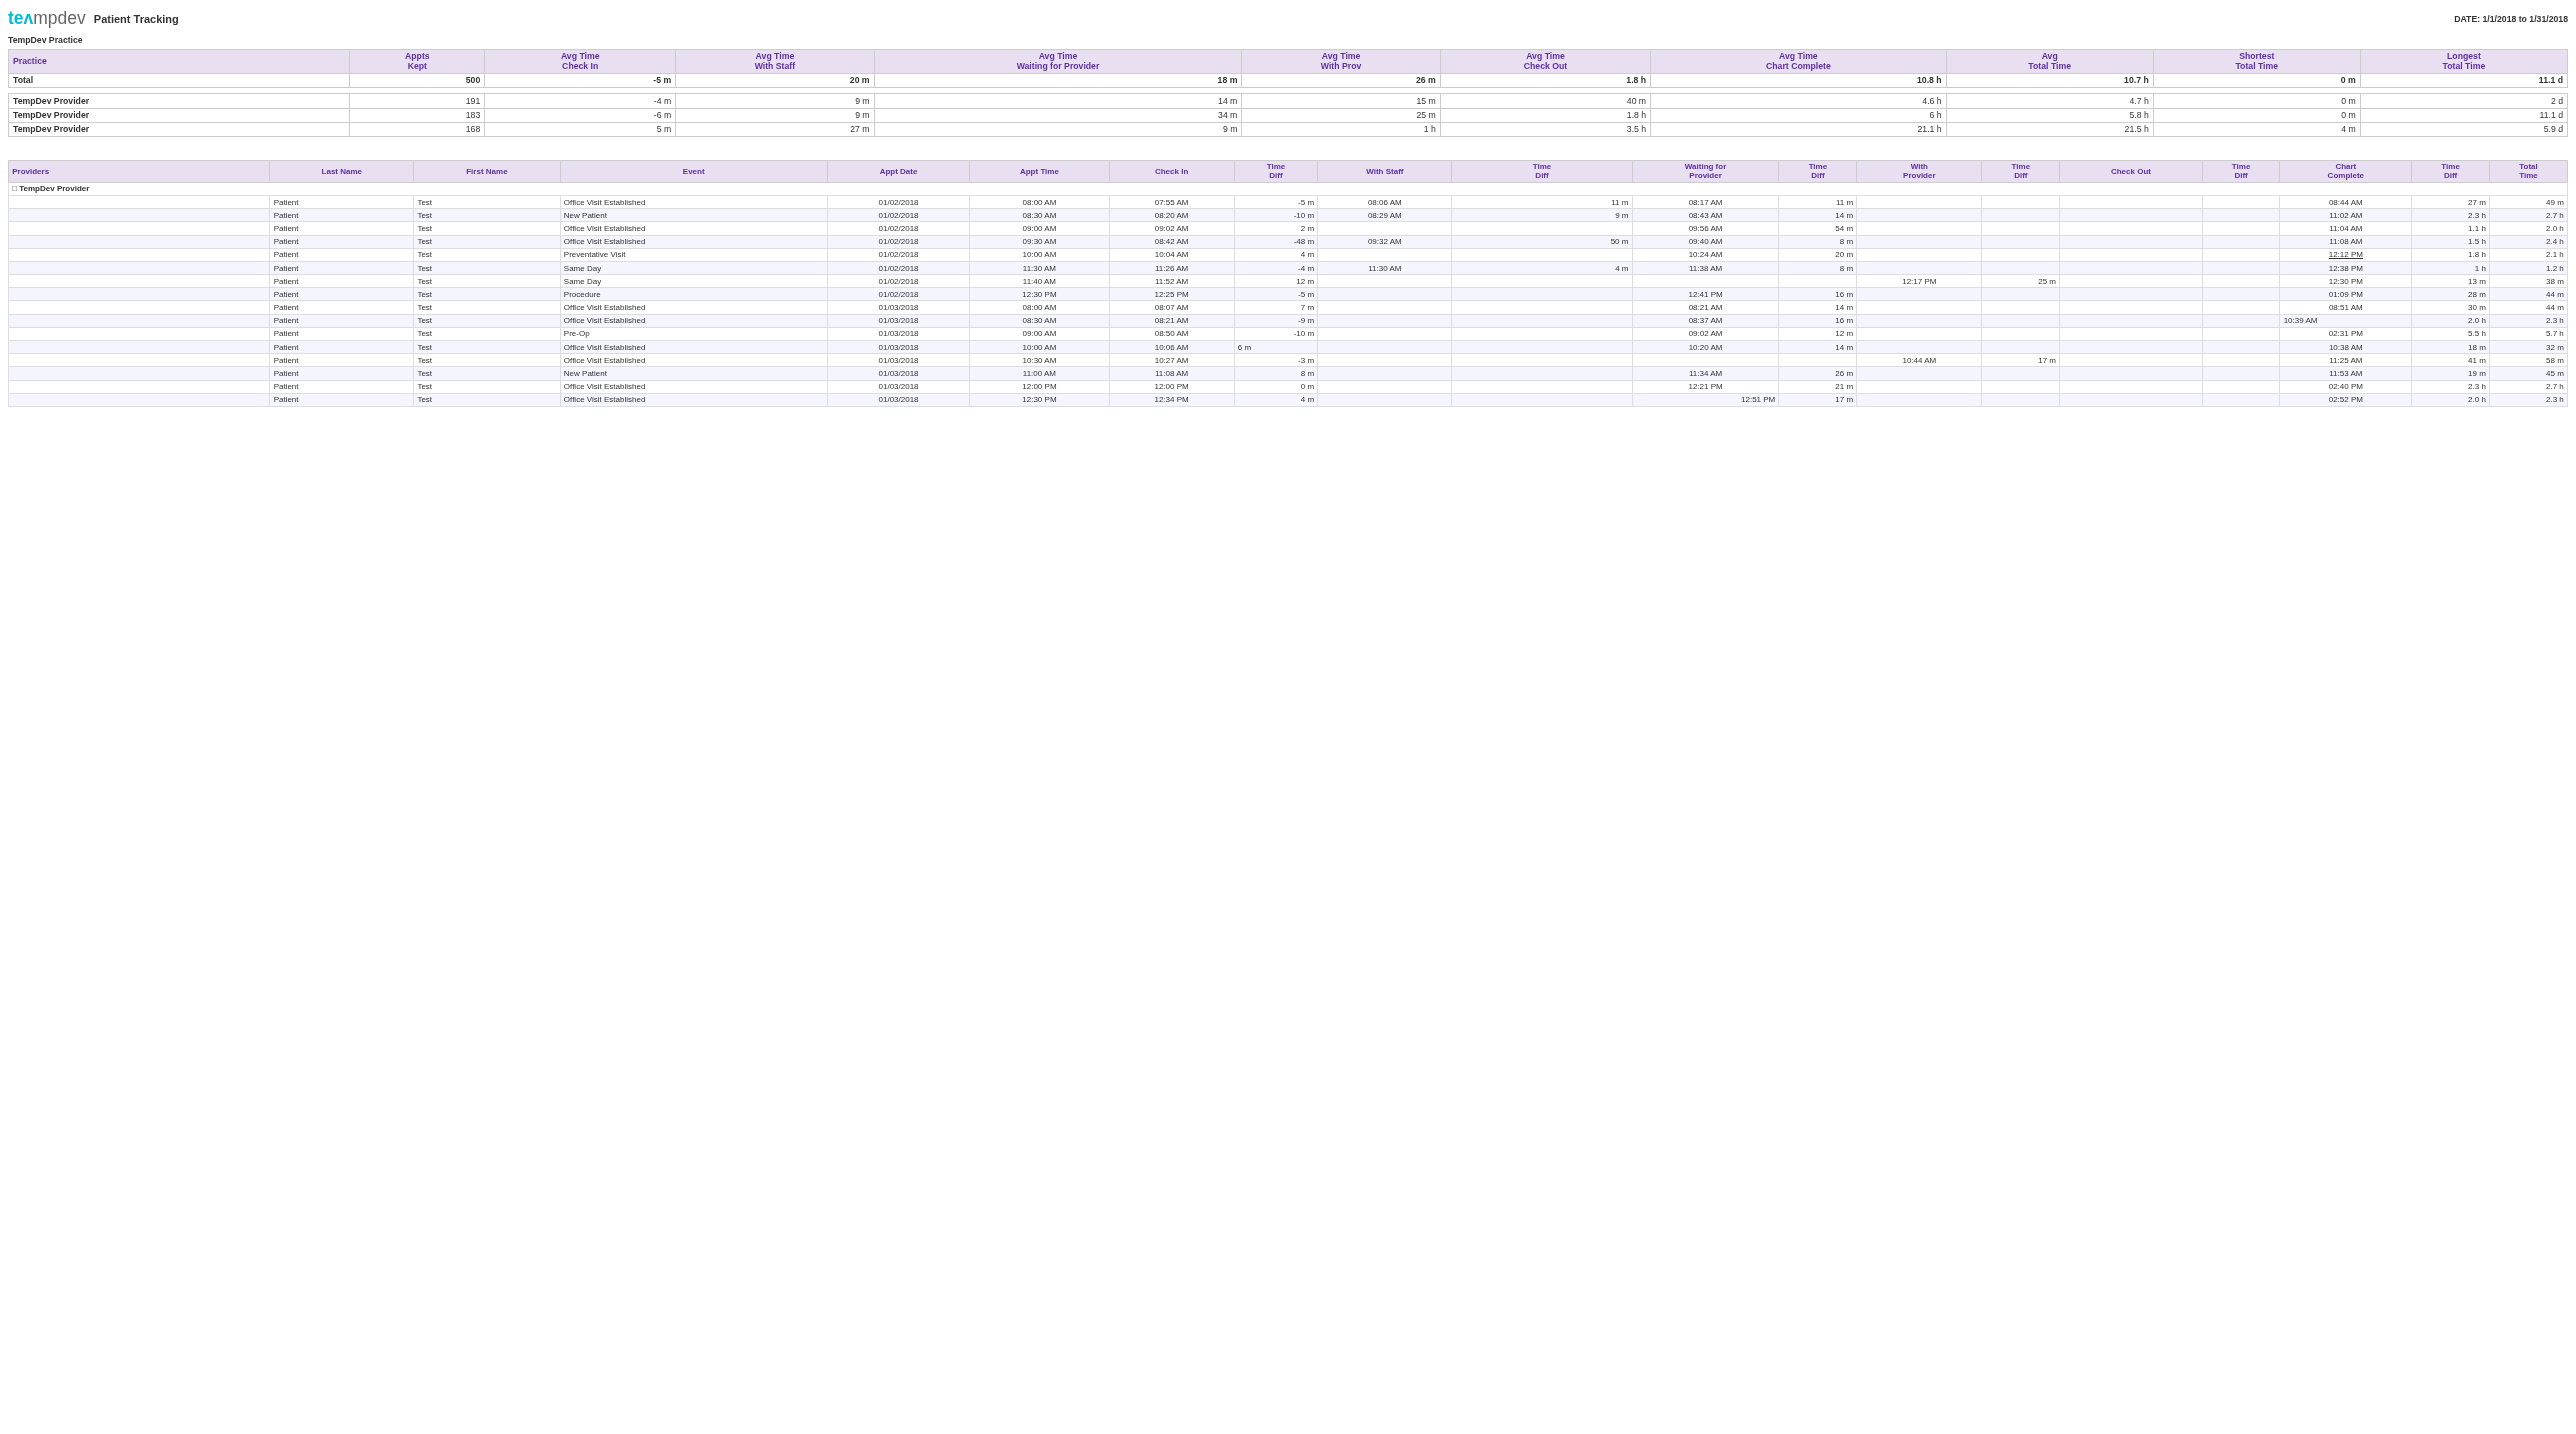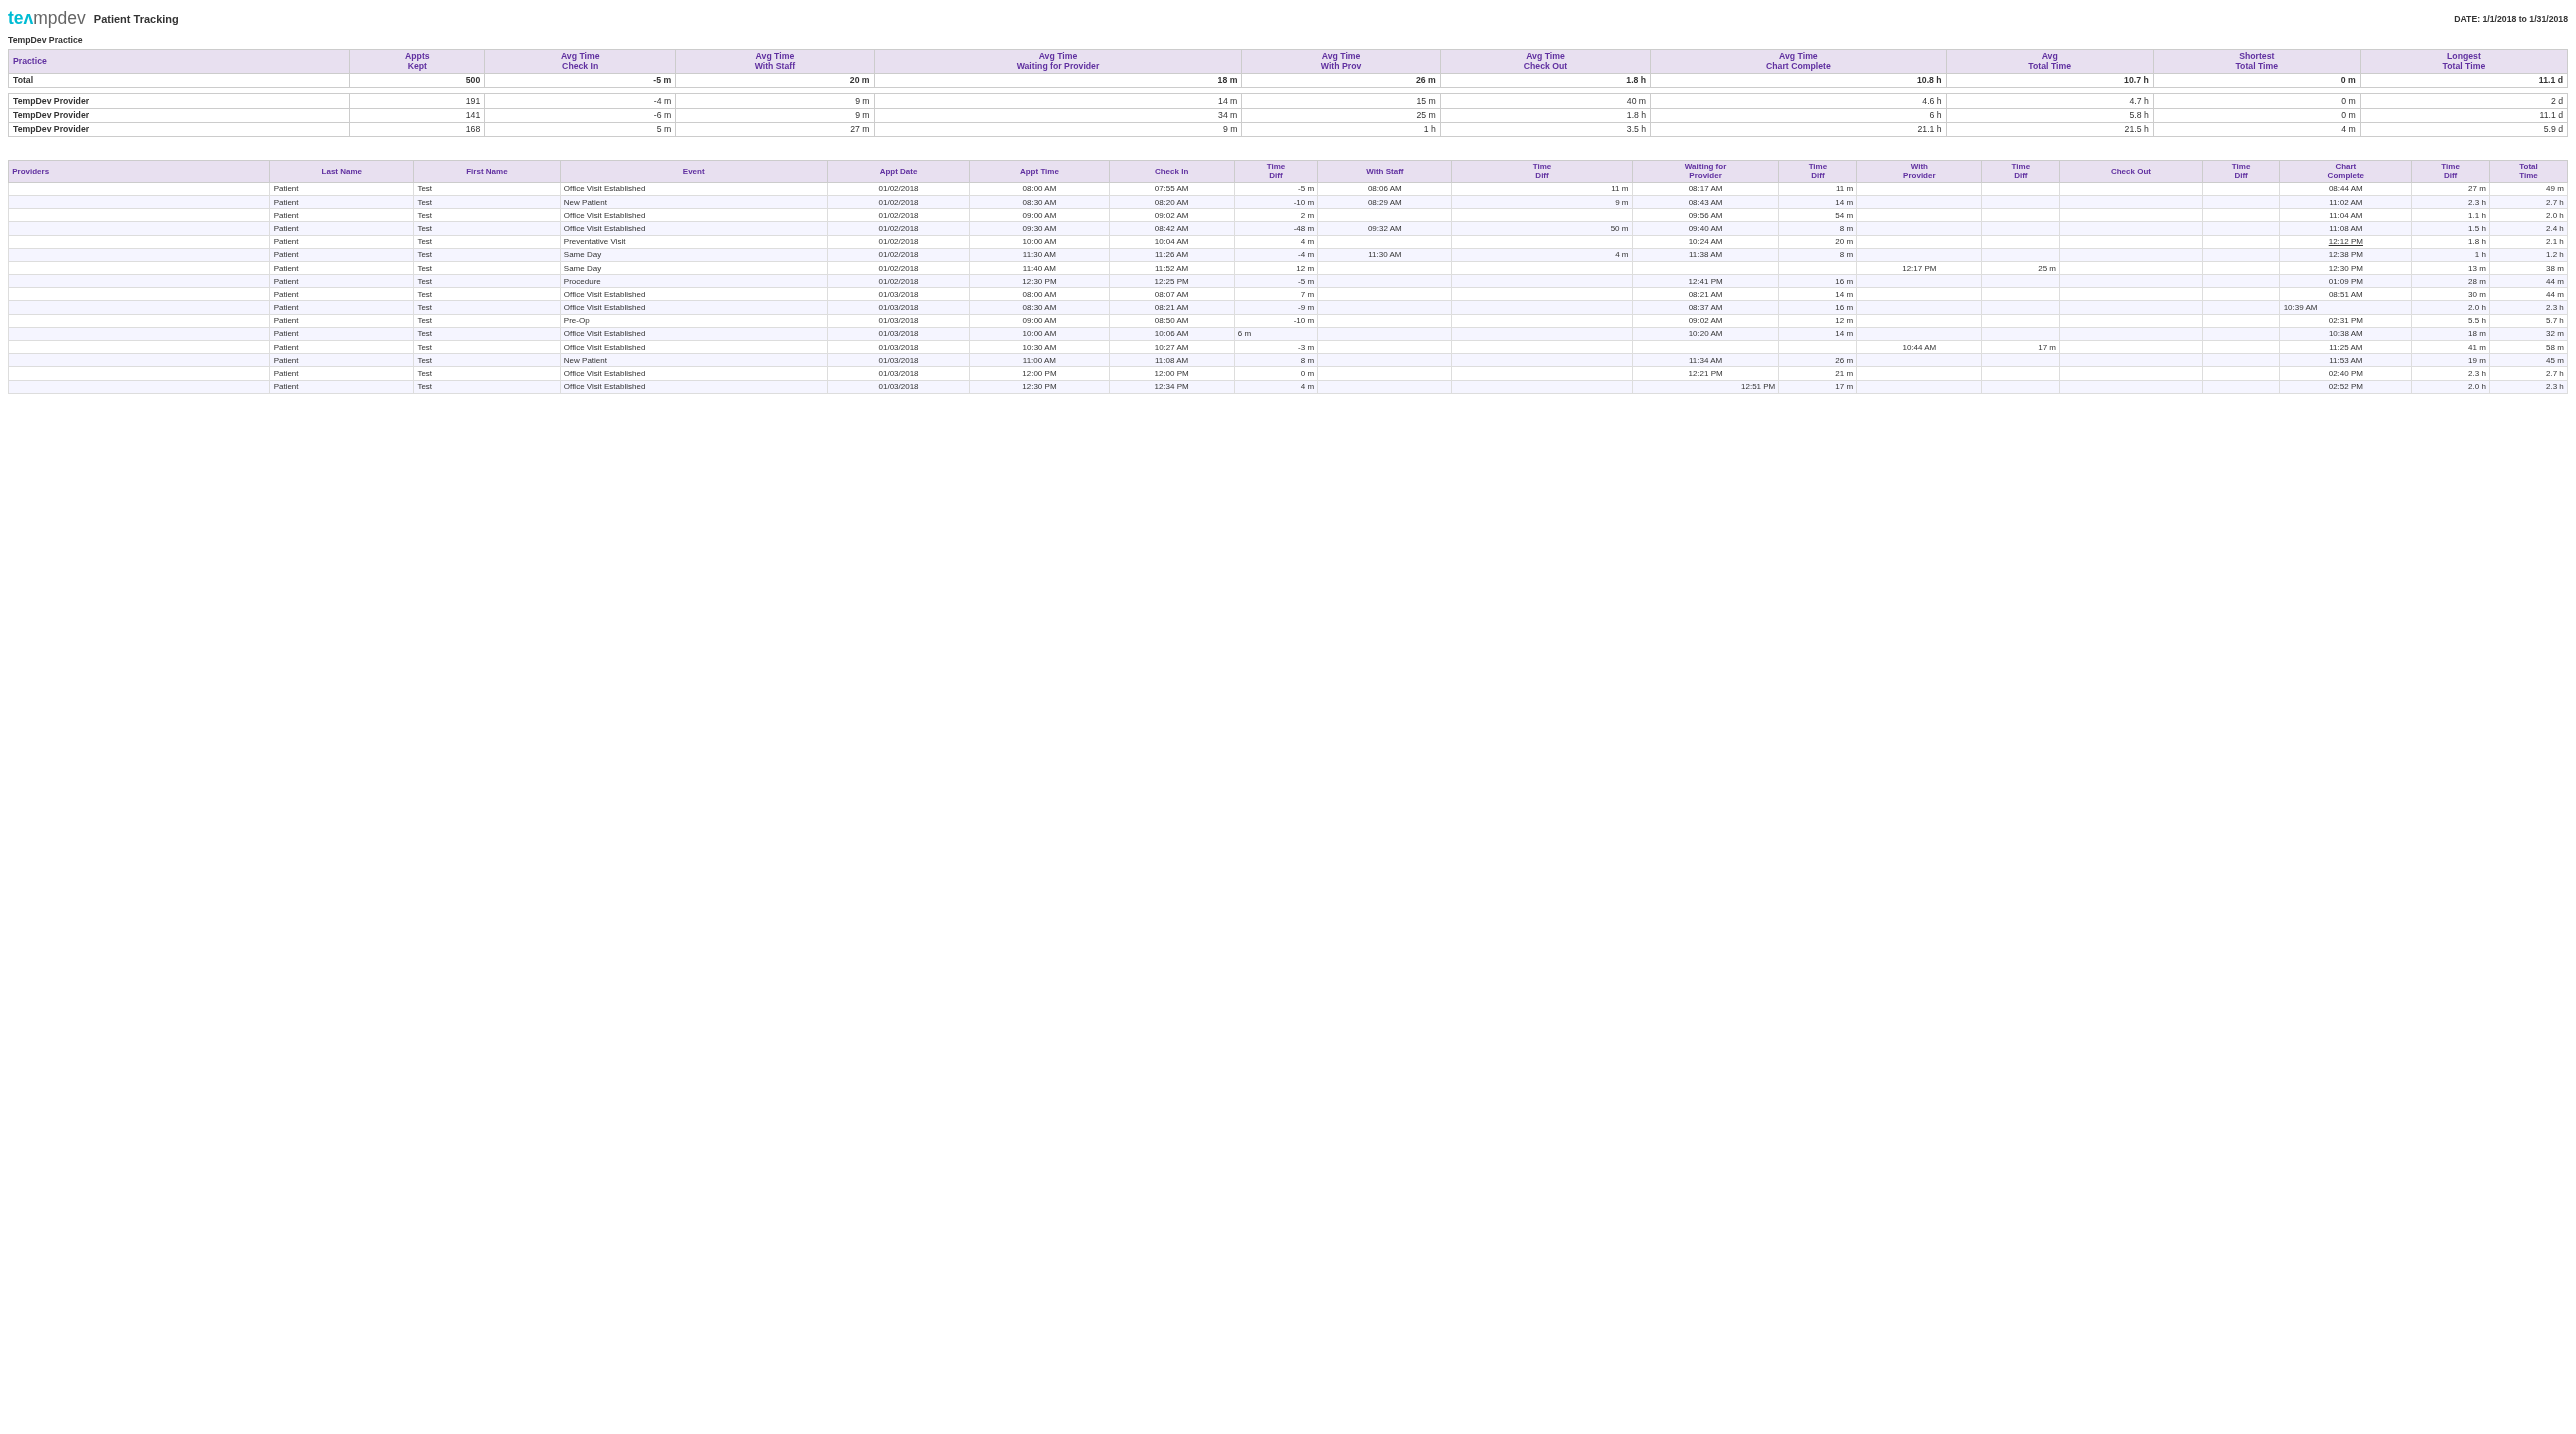--- a/index.html
+++ b/index.html
@@ -94,21 +94,21 @@
       <td class="right">14 m</td>
       <td class="right">15 m</td>
       <td class="right">40 m</td>
       <td class="right">4.6 h</td>
       <td class="right">4.7 h</td>
       <td class="right">0 m</td>
       <td class="right">2 d</td>
     </tr>
     <tr class="provider-row">
       <td>TempDev Provider</td>
-      <td class="right">141</td>
+      <td class="right">183</td>
       <td class="right">-6 m</td>
       <td class="right">9 m</td>
       <td class="right">34 m</td>
       <td class="right">25 m</td>
       <td class="right">1.8 h</td>
       <td class="right">6 h</td>
       <td class="right">5.8 h</td>
       <td class="right">0 m</td>
       <td class="right">11.1 d</td>
     </tr>
@@ -149,20 +149,23 @@
       <th>With<br>Provider</th>
       <th>Time<br>Diff</th>
       <th>Check Out</th>
       <th>Time<br>Diff</th>
       <th>Chart<br>Complete</th>
       <th>Time<br>Diff</th>
       <th>Total<br>Time</th>
     </tr>
   </thead>
   <tbody id="detail-tbody">
+  <tr class="group-row">
+        <td colspan="19" style="font-weight: bold; padding-left: 3.2px;">□ TempDev Provider</td>
+      </tr>
       <tr style="background: rgb(255, 255, 255);">
         <td style="text-align: left;"></td>
         <td style="text-align: left;">Patient</td>
         <td style="text-align: left;">Test</td>
         <td style="text-align: left;">Office Visit Established</td>
         <td style="text-align: center;">01/02/2018</td>
         <td style="text-align: center;">08:00 AM</td>
         <td style="text-align: center;">07:55 AM</td>
         <td style="text-align: right;">-5 m</td>
         <td style="text-align: center;">08:06 AM</td>

